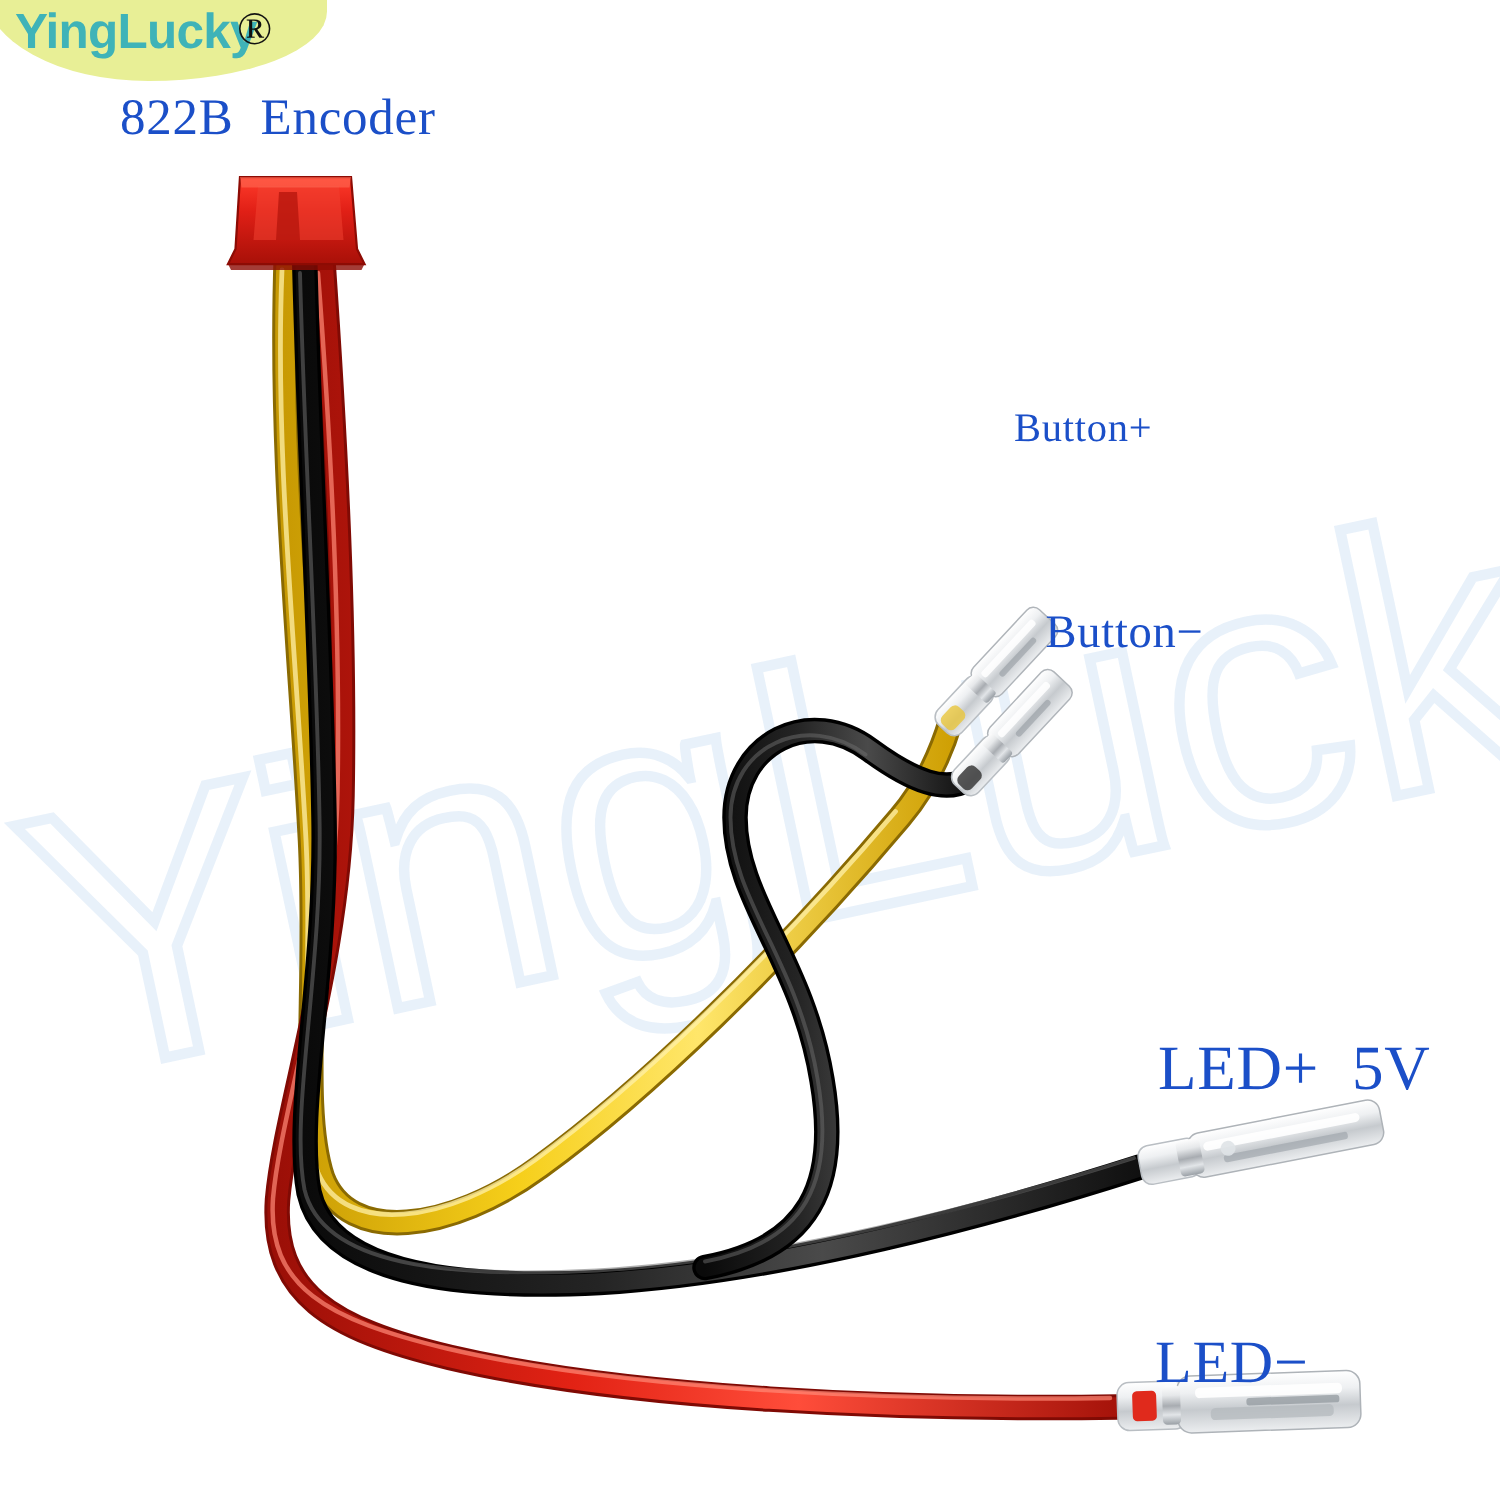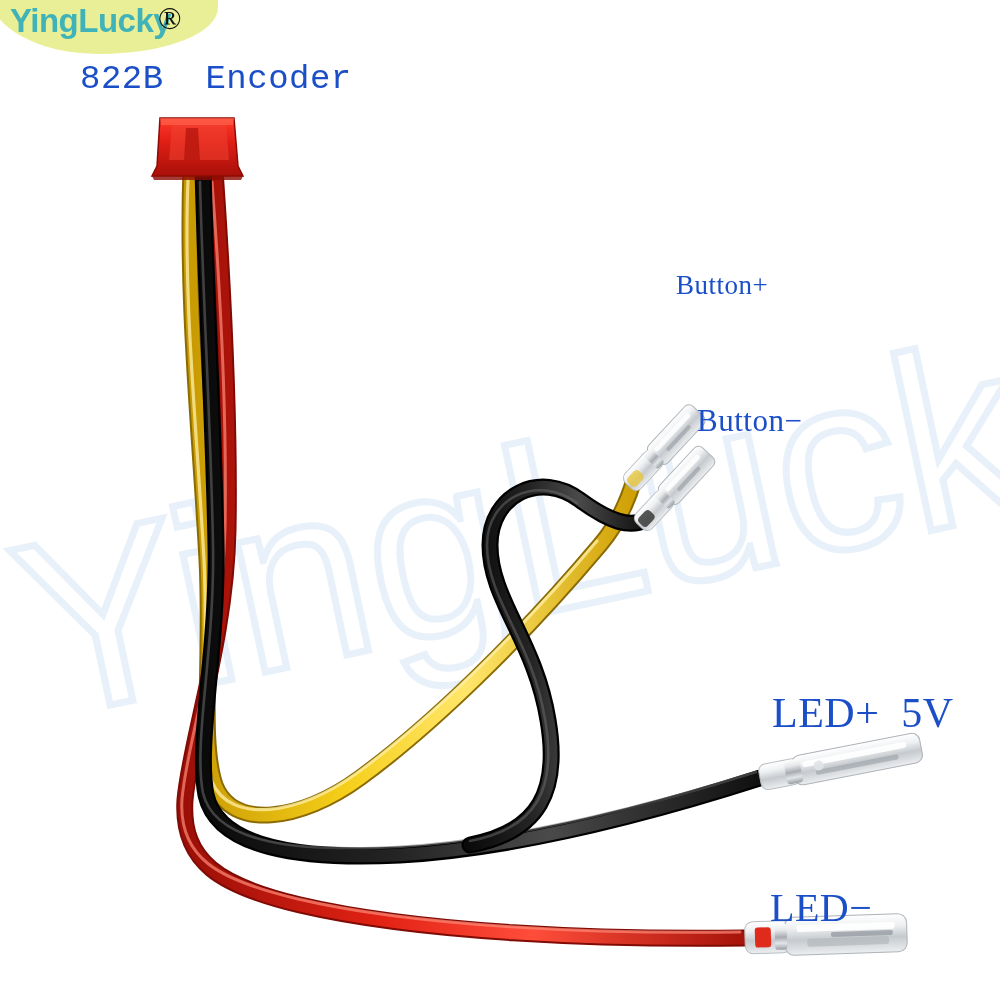--- a/index.html
+++ b/index.html
@@ -34,21 +34,20 @@
     font-family: "Liberation Serif", serif;
     white-space: pre;
     letter-spacing: 0.5px;
     line-height: 1;
     user-select: none;
   }
   #label-encoder {
     left: 80px;
     top: 62px;
     font-size: 34px;
-    font-family: Liberation Mono, monospace;
   }
   #label-button-plus {
     left: 676px;
     top: 272px;
     font-size: 27px;
   }
   #label-button-minus {
     left: 697px;
     top: 405px;
     font-size: 31px;

